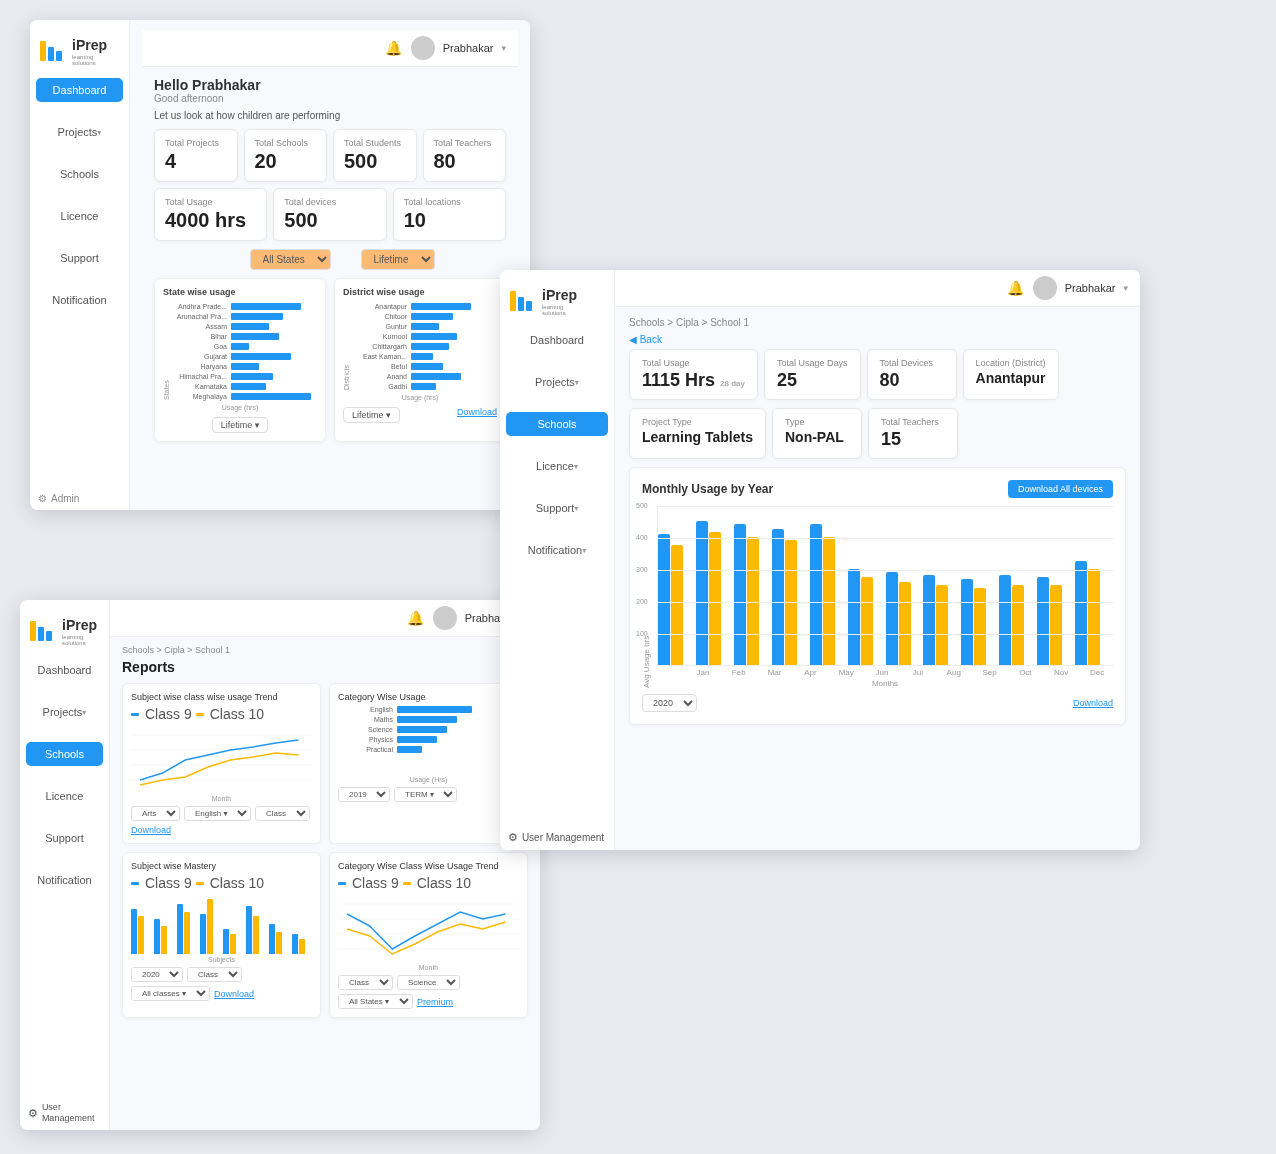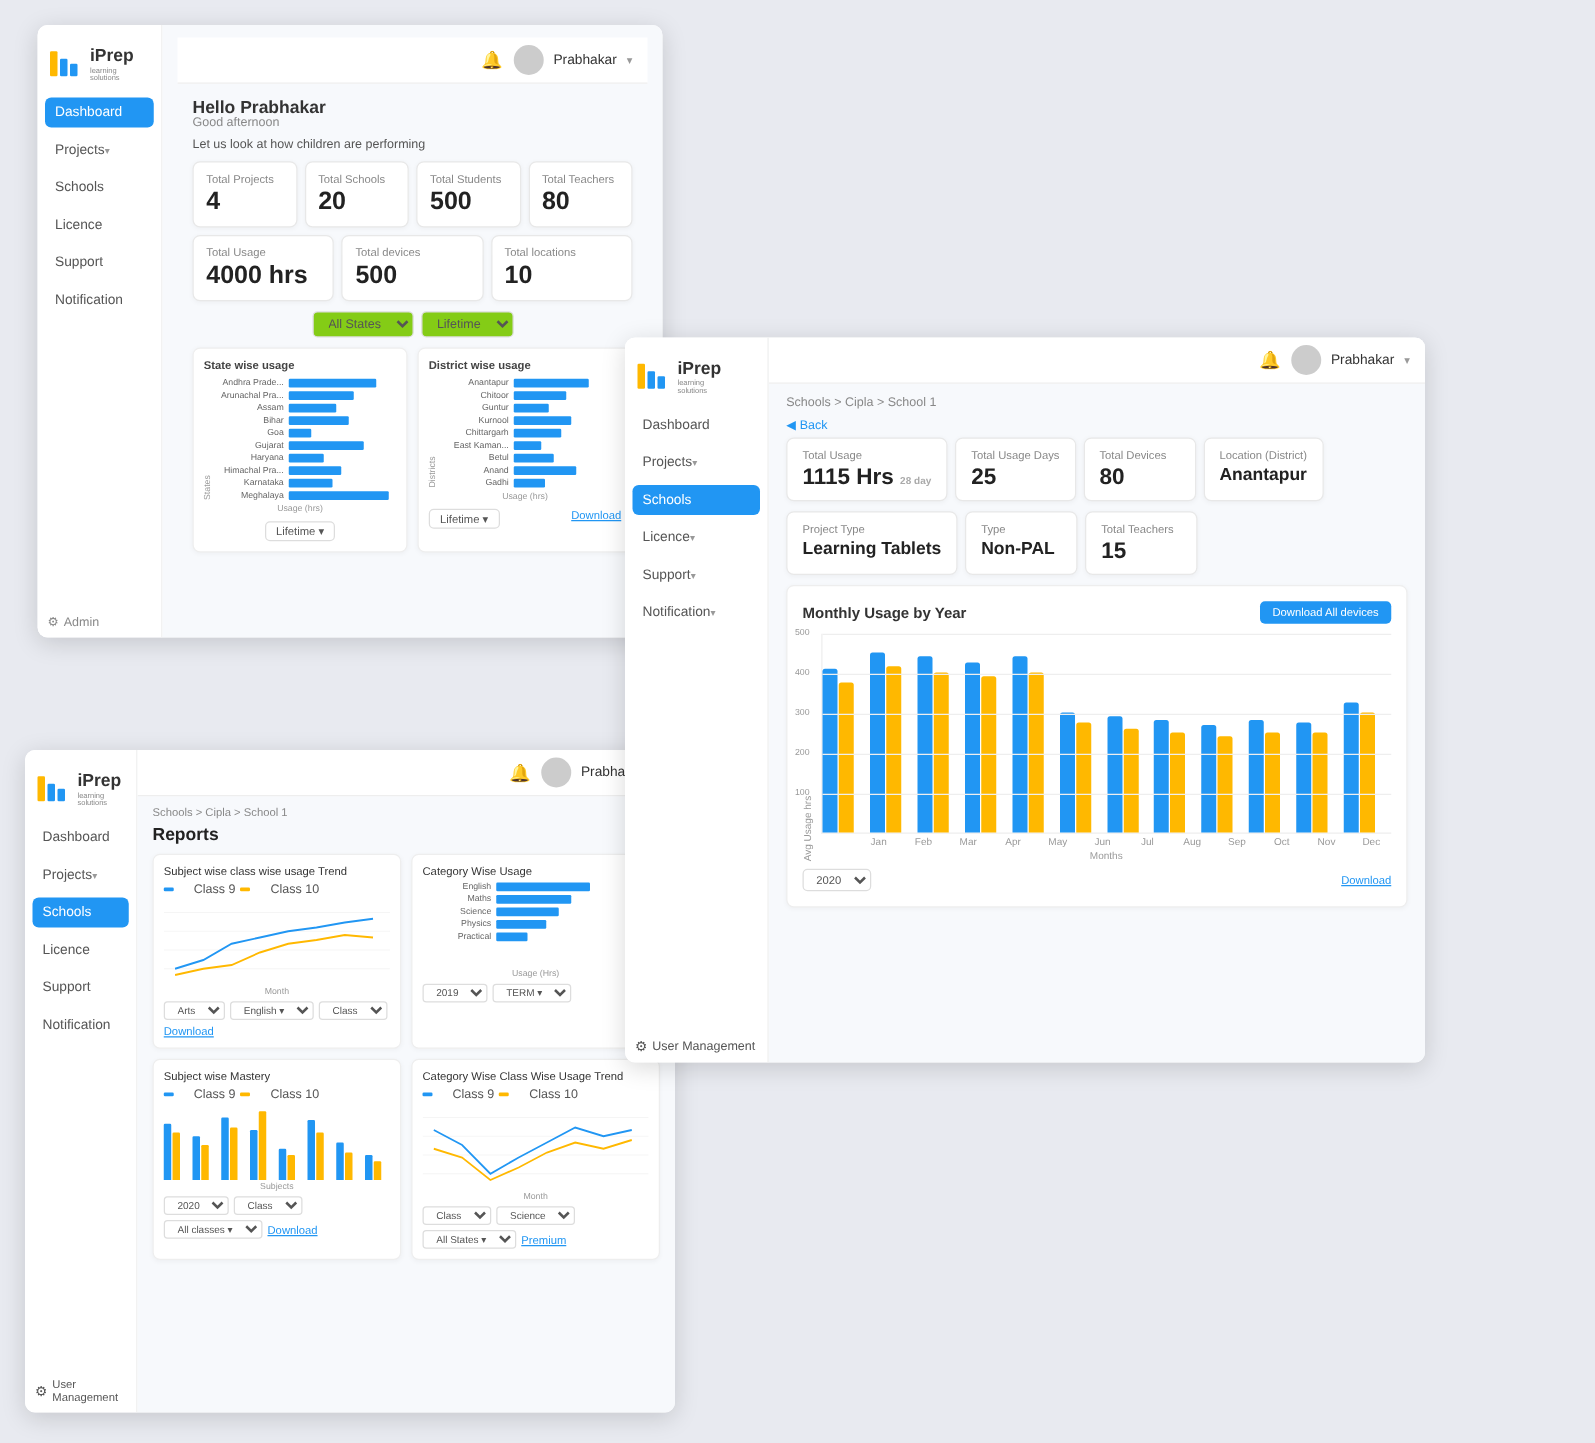--- a/index.html
+++ b/index.html
@@ -98,22 +98,22 @@
       flex: 1;
     }
     .nav-item {
       padding: 6px 8px;
       font-size: 11px;
       color: #555;
       border-radius: 5px;
       cursor: pointer;
       display: flex;
       align-items: center;
-      justify-content: flex-start;
-      margin-bottom: 6px;
+      justify-content: center;
+      margin-bottom: 18px;
     }
     .nav-item.active {
       background: #2196F3;
       color: #fff;
     }
     .nav-item .chevron {
       font-size: 8px;
       color: #999;
     }
     .nav-admin {
@@ -207,22 +207,23 @@
       gap: 6px;
       margin: 8px 0;
       justify-content: center;
     }
     .filter-select {
       border: 1px solid #ddd;
       border-radius: 4px;
       padding: 3px 8px;
       font-size: 10px;
       color: #555;
-      background: #84cc16;
+      background: #fdba74;
       cursor: pointer;
+      margin-left: 24px;
     }
     .charts-row {
       display: flex;
       gap: 8px;
     }
     .chart-box {
       flex: 1;
       background: #fff;
       border: 1px solid #eee;
       border-radius: 6px;
@@ -497,22 +498,22 @@
     }
     .legend-dot {
       width: 8px;
       height: 3px;
       border-radius: 1px;
       display: inline-block;
     }
     .legend-item {
       display: flex;
       align-items: center;
-      gap: 16px;
-      font-size: 10px;
+      gap: 6px;
+      font-size: 14px;
       color: #555;
     }
     .mastery-bar-cluster {
       display: flex;
       align-items: flex-end;
       gap: 1px;
       flex: 1;
     }
     .m-bar {
       width: 6px;

